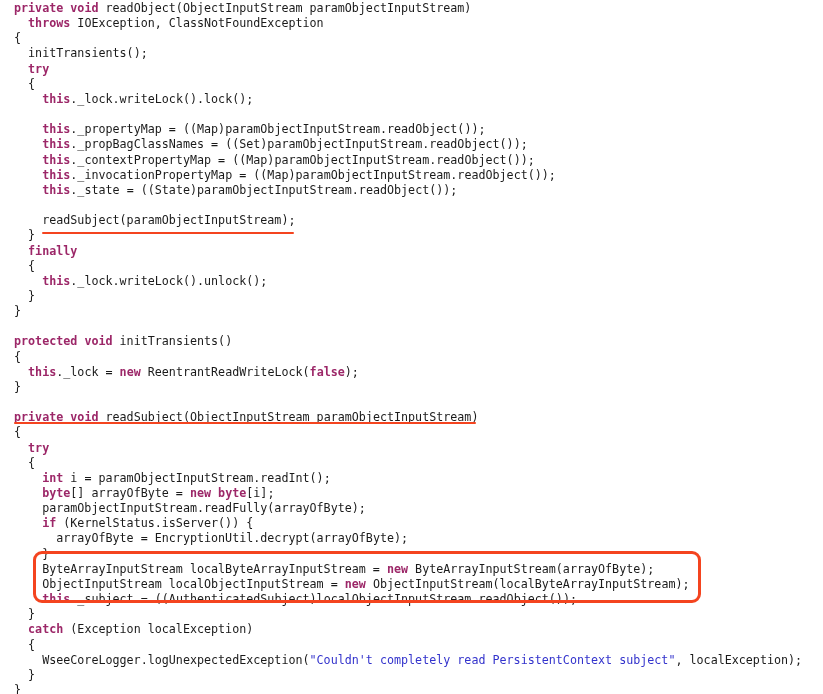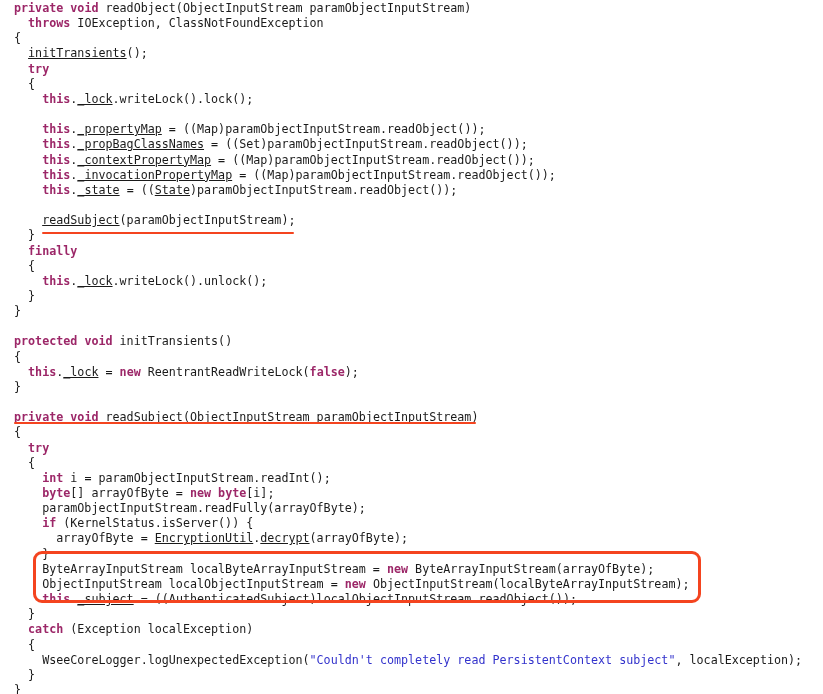--- a/index.html
+++ b/index.html
@@ -38,21 +38,21 @@
   .ln {
     display: block;
     height: 15.17px;
     padding-left: 14px;
     white-space: pre;
   }
 
   
   .kw   { color: #9c2768; font-weight: bold; }
   .str  { color: #3333cc; }
-  .und  { text-decoration: underline; text-underline-offset: 1px; }
+  .und  { text-underline-offset: 1px; }
   .pl   { color: #1a1a1a; }
 
   
   .ann-underline {
     position: absolute;
     height: 2px;
     background: #f4441f;
     border-radius: 1px;
   }
   .ann-box {

